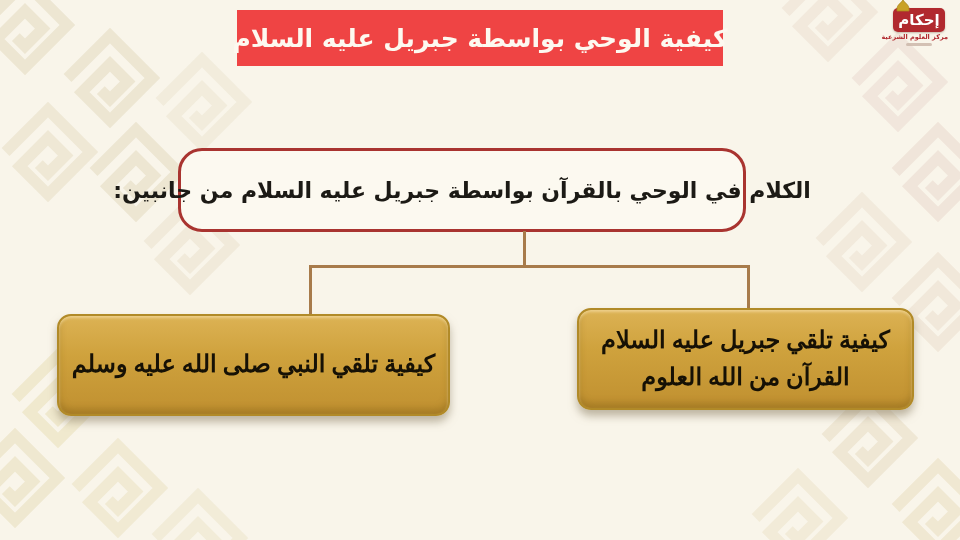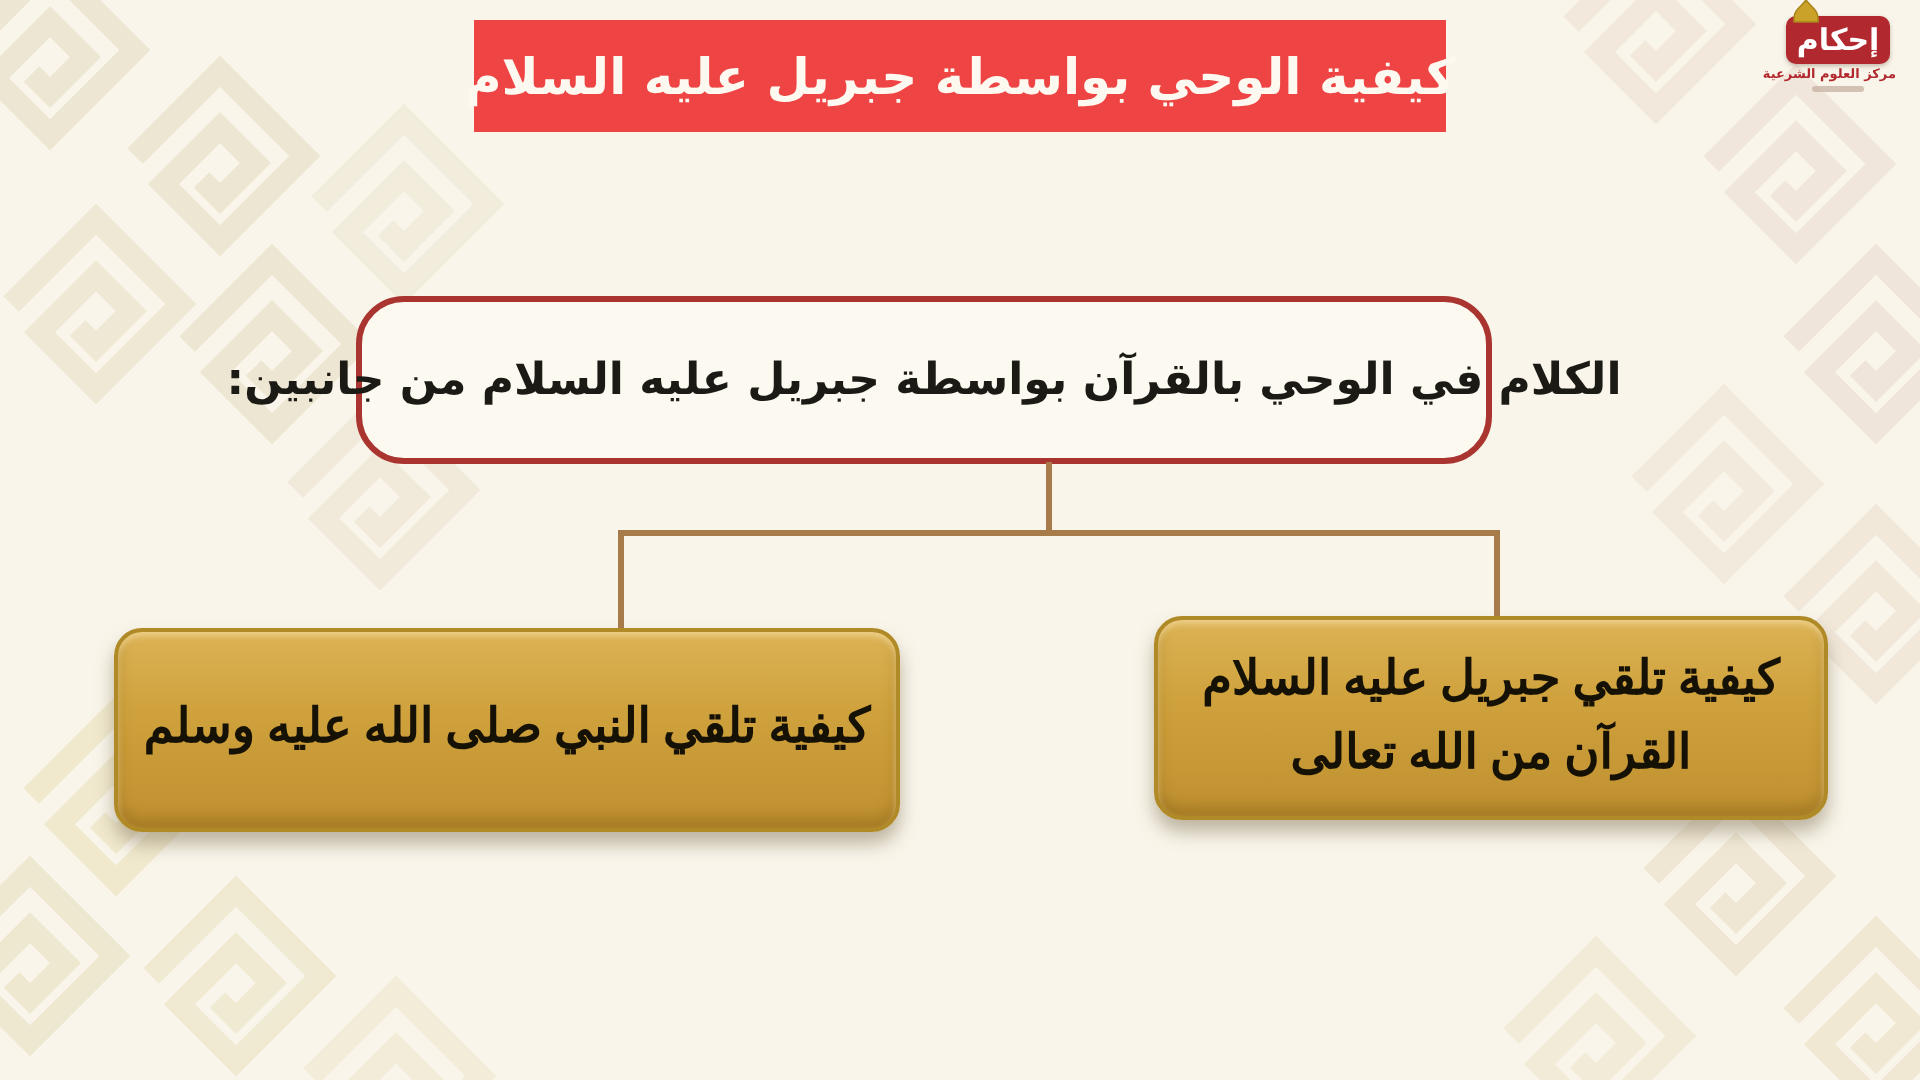--- a/index.html
+++ b/index.html
@@ -116,20 +116,20 @@
     <span>الكلام في الوحي بالقرآن بواسطة جبريل عليه السلام من جانبين:</span>
   </div>
 
   <div class="conn conn-vc"></div>
   <div class="conn conn-h"></div>
   <div class="conn conn-vl"></div>
   <div class="conn conn-vr"></div>
 
   <div class="gold-box box-right">
     <span>كيفية تلقي جبريل عليه السلام</span>
-    <span>القرآن من الله تعالى</span>
+    <span>القرآن من الله العلوم</span>
   </div>
 
   <div class="gold-box box-left">
     <span>كيفية تلقي النبي صلى الله عليه وسلم</span>
   </div>
 
 </div>
 
 </body></html>

